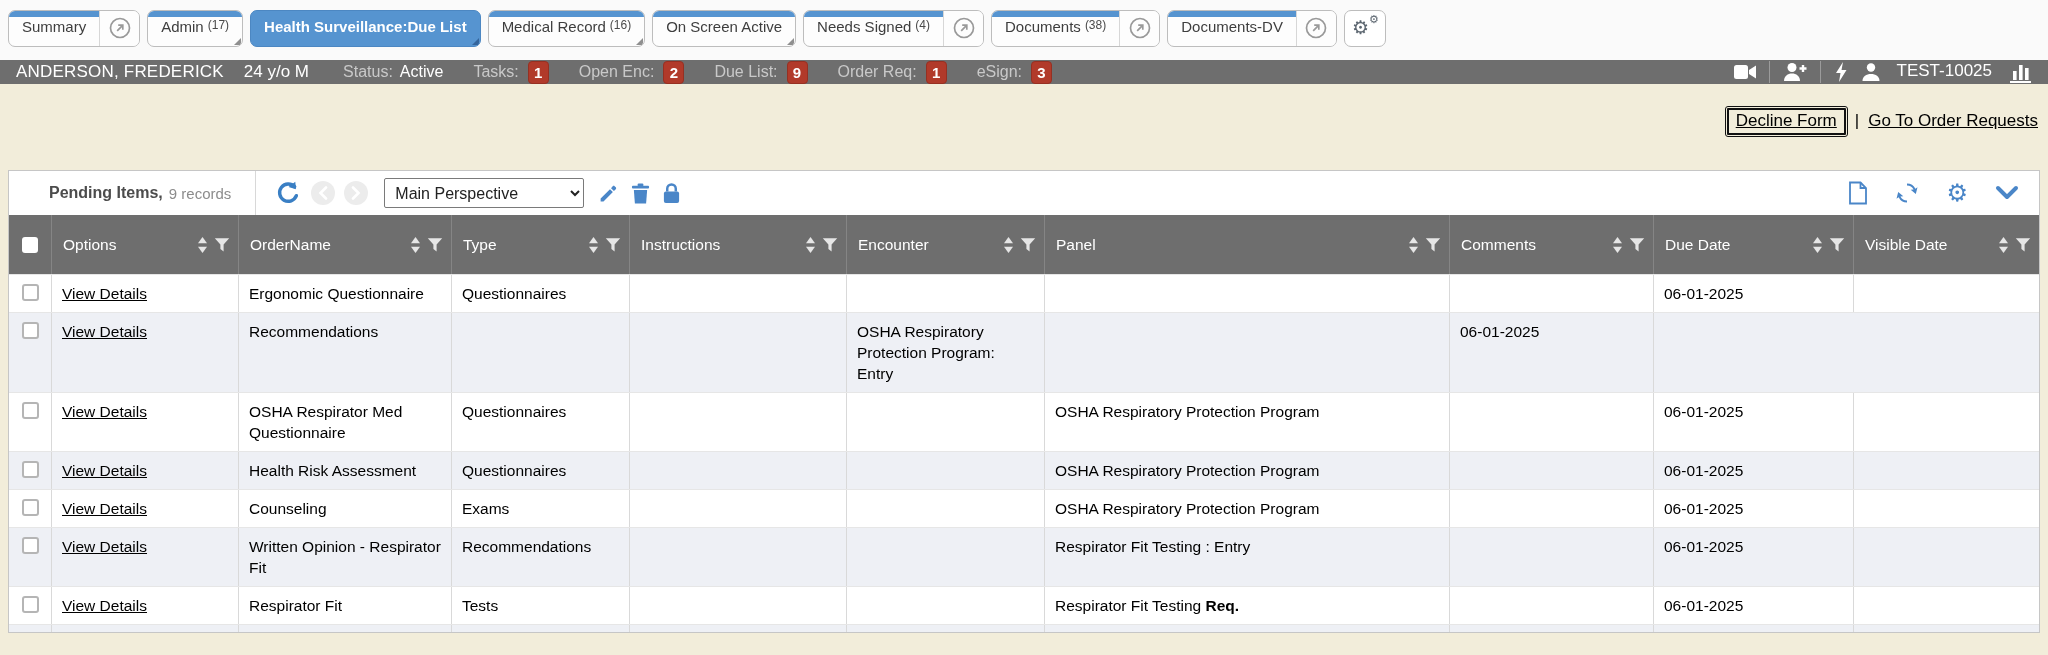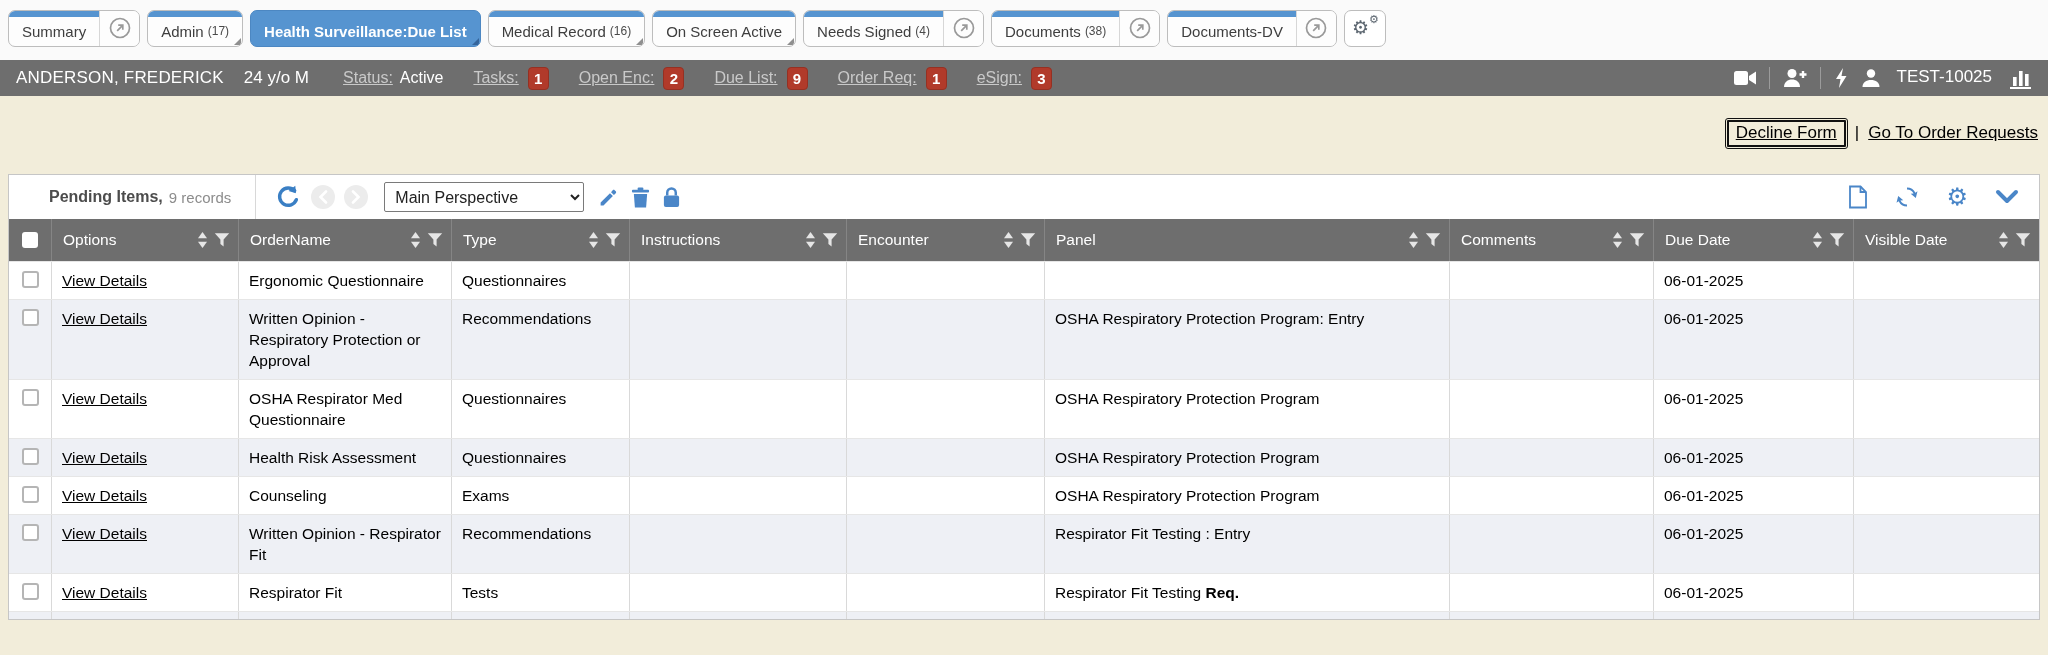--- a/index.html
+++ b/index.html
@@ -2,69 +2,69 @@
 <html><head>
 <meta charset="utf-8">
 <style>
   * { box-sizing: border-box; margin: 0; padding: 0; }
   html,body { width:2048px; height:655px; overflow:hidden; }
   body { font-family:"Liberation Sans","DejaVu Sans",sans-serif; background:#f2edda; }
 
   
   .tabbar { height:60px; background:#fafafa; display:flex; align-items:center; gap:7px; padding:0 10px 4px 8px; }
   .tab-group { display:flex; align-items:stretch; border:1px solid #bdbdbd; border-radius:7px; background:#fdfdfd; overflow:hidden; height:37px; cursor:pointer; }
-  .tab-main { position:relative; display:flex; align-items:center; padding:7px 13px 1px 13px; font-size:15px; color:#3e3e3e; white-space:nowrap; }
+  .tab-main { position:relative; display:flex; padding:7px 13px 1px 13px; font-size:15px; color:#3e3e3e; white-space:nowrap; }
   .tab-cap { position:absolute; top:0; left:0; right:0; height:6px; background:#5694d0; }
   .tab-count { font-size:12px; margin-left:4px; color:#4a4a4a; }
   .tab-fold { position:absolute; right:1px; bottom:1px; width:0; height:0; border-style:solid; border-width:0 0 7px 7px; border-color:transparent transparent #8f8f8f transparent; }
   .tab-group.active { background:#5694d0; border-color:#4c87c2; }
   .tab-group.active .tab-main, .tab-group.active .tab-count { color:#fff; font-weight:bold;border-radius:16px; }
   .tab-group.active .tab-cap { background:#5694d0; }
   .tab-group.active .tab-fold { border-bottom-color:#35659c; }
   .tab-ext { display:flex; align-items:center; justify-content:center; width:40px; border-left:1px solid #d7d7d7; background:#fdfdfd; }
   .gear-btn { width:42px; height:37px; border:1px solid #bdbdbd; border-radius:7px; background:#fff; position:relative; cursor:pointer; }
   .gear-btn .g1 { font-size:19px; color:#5c6670; position:absolute; left:7px; top:7px; line-height:1; }
   .gear-btn .g2 { font-size:11px; color:#5c6670; position:absolute; right:6px; top:3px; line-height:1; }
 
   
-  .banner { height:36px; background:#6e6e6e; display:flex; align-items:center; padding:0 16px; color:#fff; font-size:16px; }
+  .banner { height:24px; background:#6e6e6e; display:flex; align-items:center; padding:0 16px; color:#fff; font-size:16px; }
   .b-name { font-size:17px; letter-spacing:.2px; }
   .b-age { margin-left:20px; font-size:17px; }
-  .b-lbl { color:#c9c9c9; margin-left:34px;text-decoration:underline; }
+  .b-lbl { color:#c9c9c9; margin-left:34px; }
   .b-val { margin-left:7px; }
   .counter { display:flex; align-items:center; }
   .counter .b-lbl { margin-left:30px;text-align:center; }
   .badge { margin-left:9px; background:#b13a2a; border:1px solid #963022; border-radius:4px; min-width:21px; height:23px; display:flex; align-items:center; justify-content:center; font-weight:bold; font-size:15px; padding:0 5px; }
   .b-right { margin-left:auto; display:flex; gap:12px; }
   .b-div { width:1px; height:22px; background:#9b9b9b; }
   .b-id { font-size:17px; margin:0 4px; }
   .icon-btn { display:flex; align-items:center; cursor:pointer; background:none; border:none; }
 
   
   .links-row { height:74px; display:flex; align-items:center; justify-content:flex-end; padding-right:10px; font-size:17px; color:#000; gap:9px; }
   .links-row a { color:#000; text-decoration:underline; cursor:pointer; }
   .decline-box { border:2px solid #111; outline:1px solid #111; outline-offset:1px; padding:1px 7px 2px 7px; border-radius:1px; }
   .link-sep { text-decoration:none; }
 
   
-  .panel { margin:4px 8px; border:1px solid #c6c6c6; background:#a21caf; }
+  .panel { margin:12px 8px; border:1px solid #c6c6c6; background:#a21caf; }
   .toolbar { height:44px; display:flex; align-items:center; padding-left:40px; padding-right:20px; background:#fff; }
   .t-title { font-size:16px; font-weight:bold; color:#4c4c4c; }
   .t-records { font-size:15px; color:#8c8c8c; margin-left:6px; }
   .t-div { width:1px; align-self:stretch; background:#d8d8d8; margin:0 20px 0 24px; }
   .nav-circle { width:24px; height:24px; border-radius:50%; background:#ececec; color:#fff; display:flex; align-items:center; justify-content:center; font-size:15px; font-weight:bold; margin-left:9px; border:none; }
   .persp { margin-left:16px; height:30px; width:200px; font-size:16px; color:#222; border:1px solid #7a7a7a; border-radius:2px; background:#fff; padding:0 6px; font-family:"Liberation Sans","DejaVu Sans",sans-serif; }
   .t-icons-left { display:flex; align-items:center; gap:12px; margin-left:14px; }
   .t-icons-right { margin-left:auto; display:flex; align-items:center; gap:27px; }
   .t-icons-right .icon-btn, .t-icons-left .icon-btn { cursor:pointer; }
   .gear-solid { font-size:24px; color:#4a86c8; line-height:1; }
 
   
   :root { --cols: 42px 187px 213px 178px 217px 198px 405px 204px 200px minmax(0,1fr); }
-  .thead { display:grid; grid-template-columns:var(--cols); background:#6e6e6e; color:#fff; height:42px; }
+  .thead { display:grid; grid-template-columns:var(--cols); background:#6e6e6e; color:#fff; height:59px; }
   .th { display:flex; align-items:center; padding:0 8px 0 11px; border-left:1px solid #858585; font-size:15.5px; gap:6px; cursor:pointer; }
   .th:first-child { border-left:none; justify-content:center; padding:0; }
   .th-label { flex:1; white-space:nowrap; overflow:hidden; }
   .hdr-check { width:16px; height:16px; background:#fff; border-radius:3px; }
   .trow { display:grid; grid-template-columns:var(--cols); border-top:1px solid #e6e6e6; background:#fff; }
   .trow:nth-child(even) { background:#eef0f5; }
   .td { padding:8px 10px; border-left:1px solid #d9d9d9; font-size:15.5px; line-height:21px; color:#000; }
   .td:first-child { border-left:none; display:flex; justify-content:center; padding-top:9px; }
   .row-check { width:17px; height:17px; border:2px solid #b5b5b5; border-radius:3px; background:#fff; cursor:pointer; }
   .td a { color:#000; text-decoration:underline; cursor:pointer; white-space:nowrap; }
@@ -482,21 +482,20 @@
         <div class="td"></div>
         <div class="td">06-01-2025</div>
         <div class="td"></div>
       </div>
 
       <div class="trow">
         <div class="td">
           <span class="row-check"></span>
         </div>
         <div class="td"><a>View Details</a></div>
-        <div class="td">Written Opinion - Respiratory Protection or Approval</div>
         <div class="td">Recommendations</div>
         <div class="td"></div>
         <div class="td"></div>
         <div class="td"><span>OSHA Respiratory Protection Program: Entry</span><b></b></div>
         <div class="td"></div>
         <div class="td">06-01-2025</div>
         <div class="td"></div>
       </div>
 
       <div class="trow">

